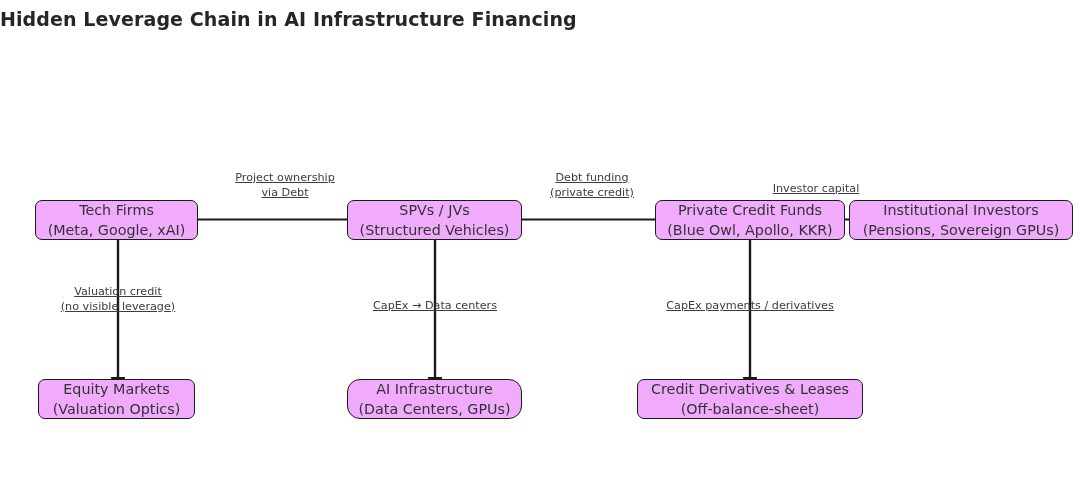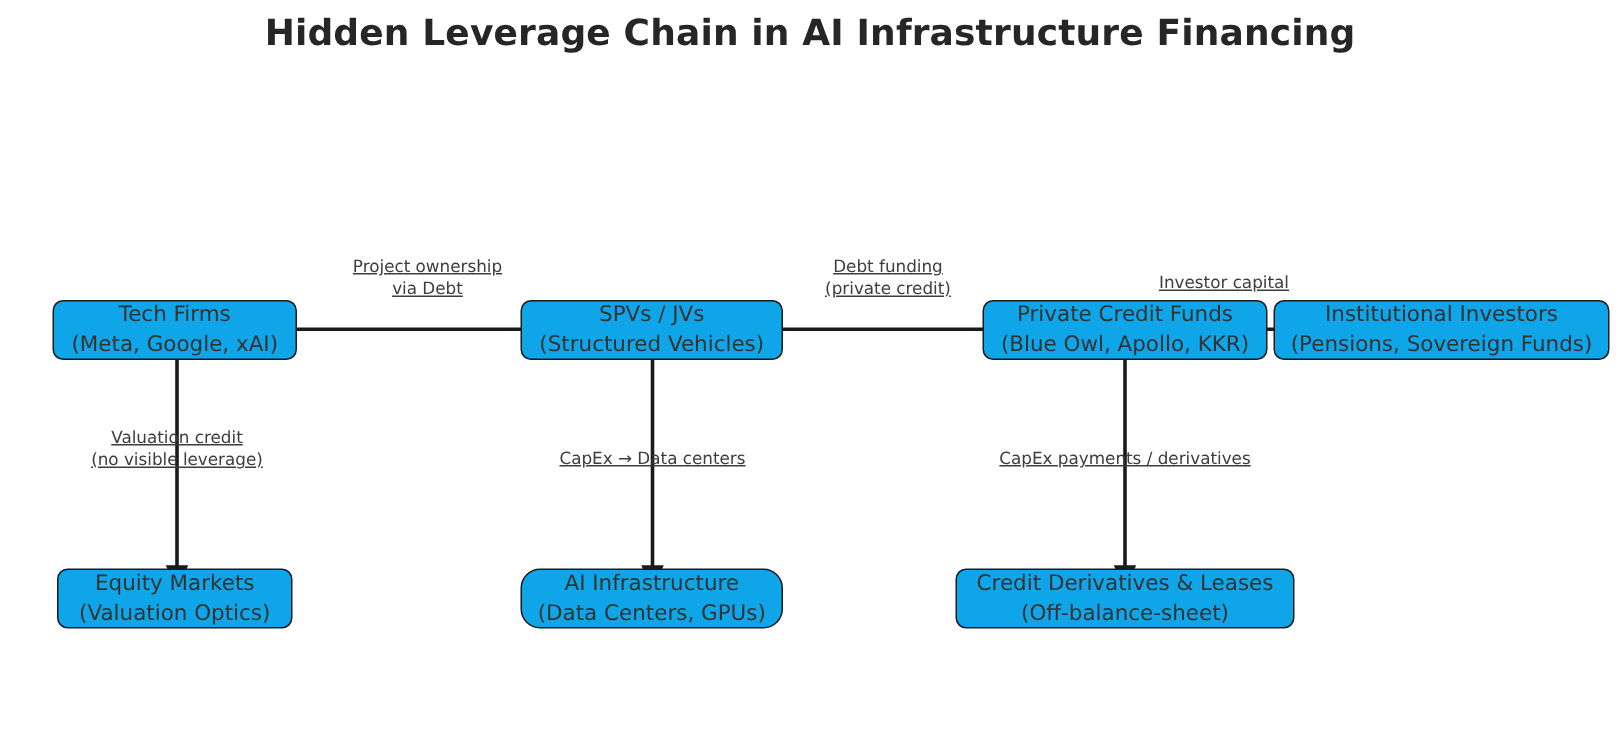--- a/index.html
+++ b/index.html
@@ -18,37 +18,36 @@
     position: absolute;
     left: 0; top: 0;
     width: 1080px;
     height: 495px;
   }
   .title {
     position: absolute;
     left: 0;
     top: 8px;
     width: 1080px;
-    text-align: center;
-    font-size: 24px;
+    font-size: 19px;
     font-weight: bold;
     color: #262626;
     letter-spacing: 0.1px;
   }
   svg.edges {
     position: absolute;
     left: 0; top: 0;
     width: 1080px;
     height: 495px;
     pointer-events: none;
   }
   .node {
     position: absolute;
     box-sizing: border-box;
-    background: #0ea5e9;
+    background: #f0abfc;
     border: 1.6px solid #1a1a1a;
     border-radius: 7px;
     display: flex;
     flex-direction: column;
     align-items: center;
     justify-content: center;
     color: #333333;
     font-size: 14.3px;
     line-height: 1.42;
     text-align: center;
@@ -116,21 +115,21 @@
     <span class="l2">(Structured Vehicles)</span>
   </div>
 
   <div class="node" style="left:655px; top:200px; width:190px; height:40px;justify-content:center;">
     <span class="l1">Private Credit Funds</span>
     <span class="l2">(Blue Owl, Apollo, KKR)</span>
   </div>
 
   <div class="node" style="left:849px; top:200px; width:224px; height:40px;align-items:center;">
     <span class="l1">Institutional Investors</span>
-    <span class="l2">(Pensions, Sovereign Funds)</span>
+    <span class="l2">(Pensions, Sovereign GPUs)</span>
   </div>
 
   <div class="node" style="left:38px; top:379px; width:157px; height:40px;justify-content:center;">
     <span class="l1">Equity Markets</span>
     <span class="l2">(Valuation Optics)</span>
   </div>
 
   <div class="node" style="left:347px; top:379px; width:175px; height:40px;border-radius:13px;">
     <span class="l1">AI Infrastructure</span>
     <span class="l2">(Data Centers, GPUs)</span>

